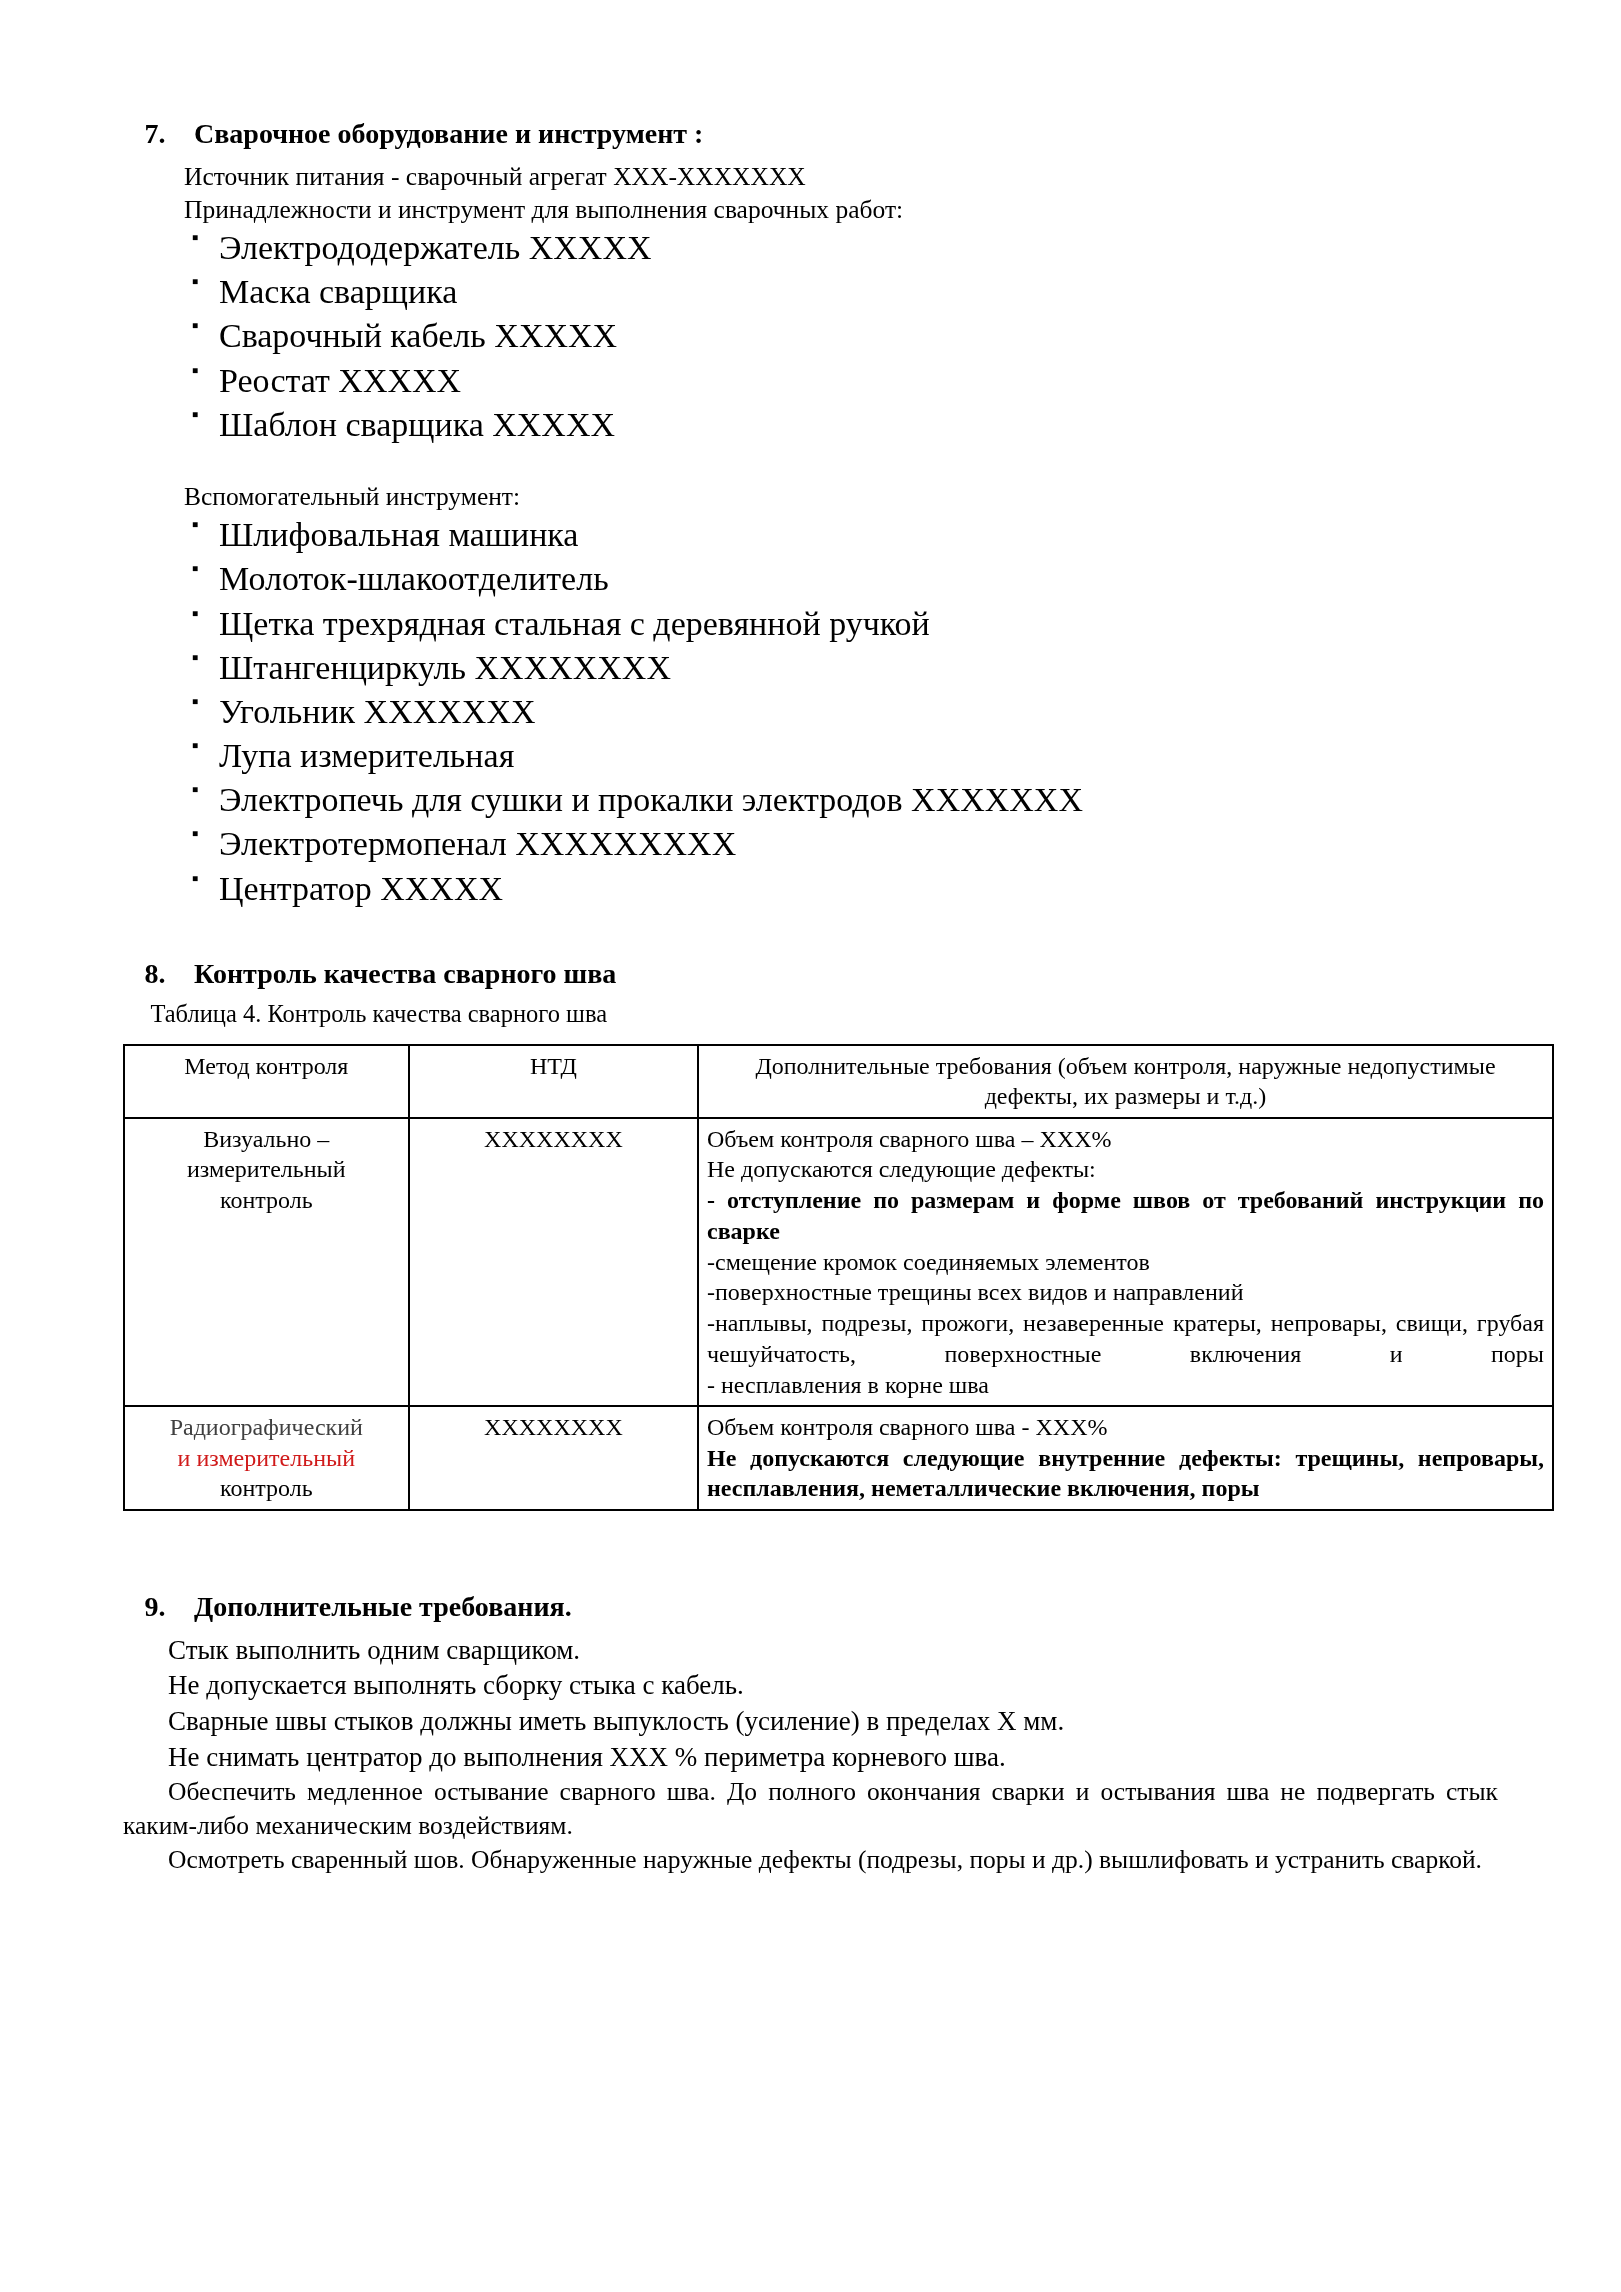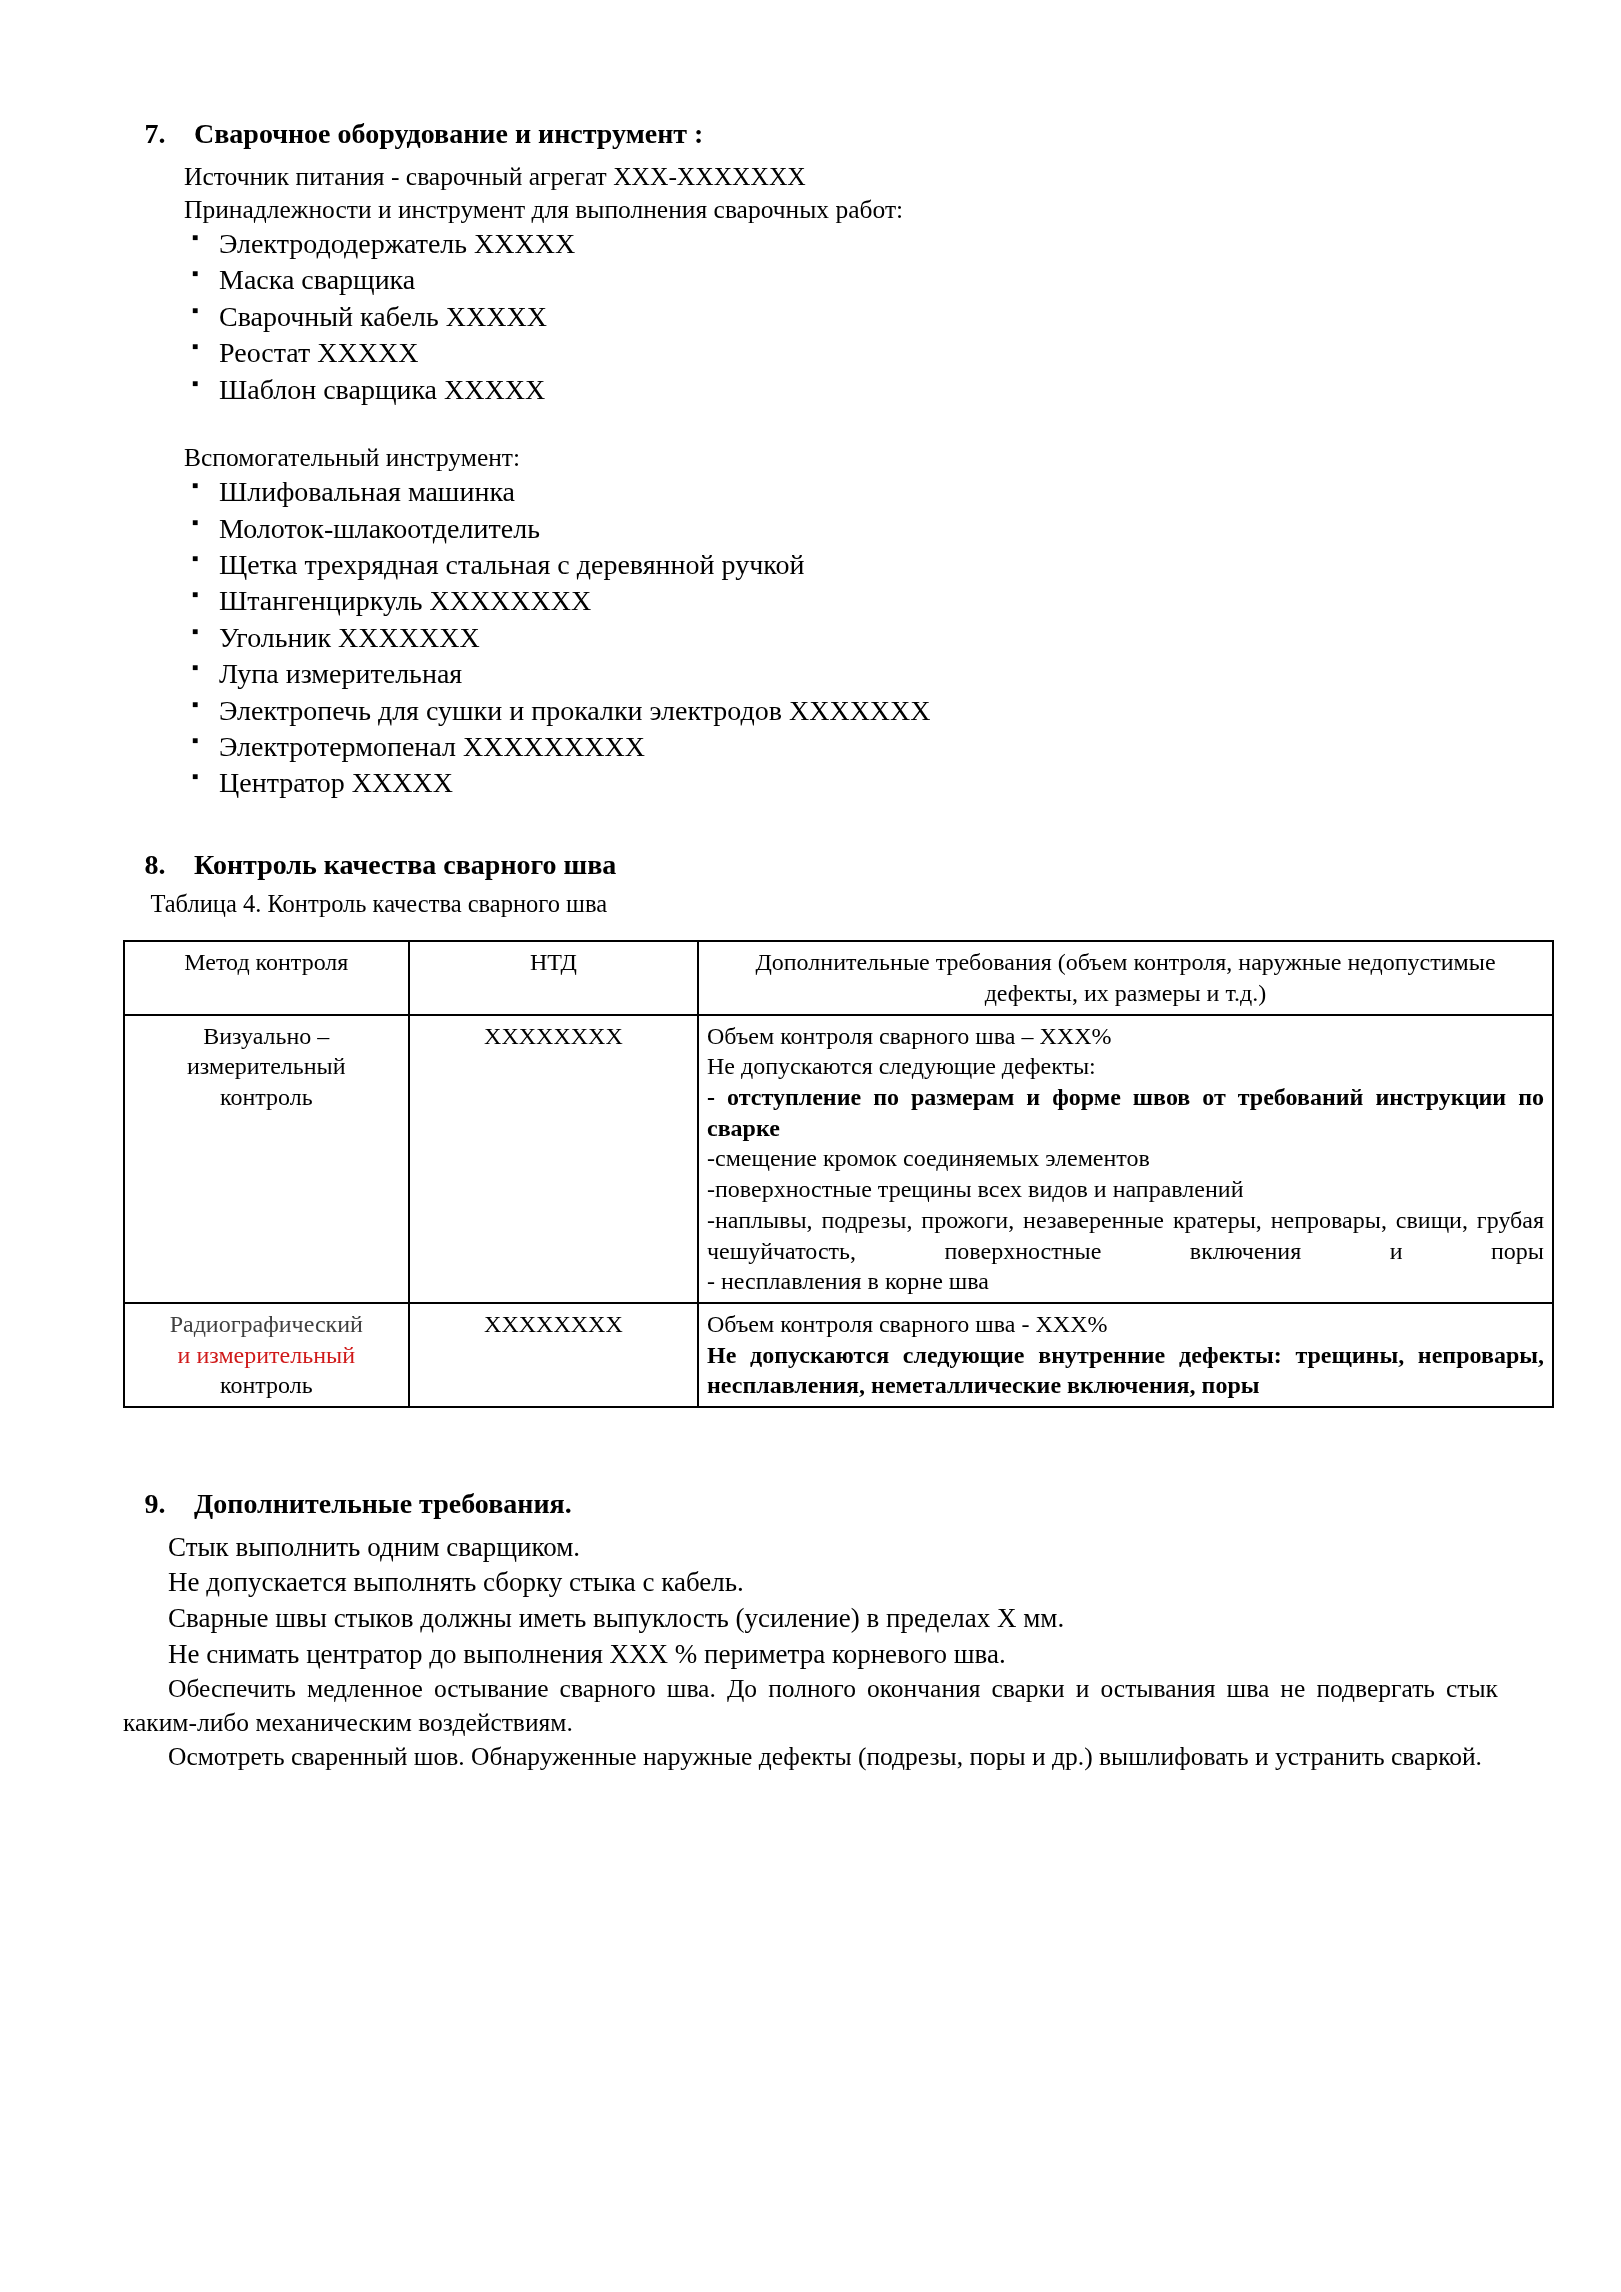--- a/index.html
+++ b/index.html
@@ -38,38 +38,38 @@
     line-height: 1.30;
     margin: 0;
     padding-left: 61px;
   }
   ul.bullets {
     list-style: none;
     margin: 0;
     padding: 0 0 0 61px;
   }
   ul.bullets li {
-    font-size: 28px;
+    font-size: 34px;
     line-height: 1.30;
     position: relative;
     padding-left: 35px;
   }
   ul.bullets li::before {
     content: "\25AA";
     position: absolute;
     left: 7.8px;
     top: -1px;
     font-size: 19.6px;
   }
   .gap-mid { height: 33px; }
   .gap-big { height: 47px; }
 
   .table-caption {
     font-size: 24.5px;
-    margin: 0 0 22px 0;
+    margin: 0 0 16px 0;
     padding-left: 27.4px;
   }
   table.qc {
     border-collapse: collapse;
     width: 1376px;
     margin-left: 0;
     table-layout: fixed;
   }
   table.qc td, table.qc th {
     border: 2px solid #000;

